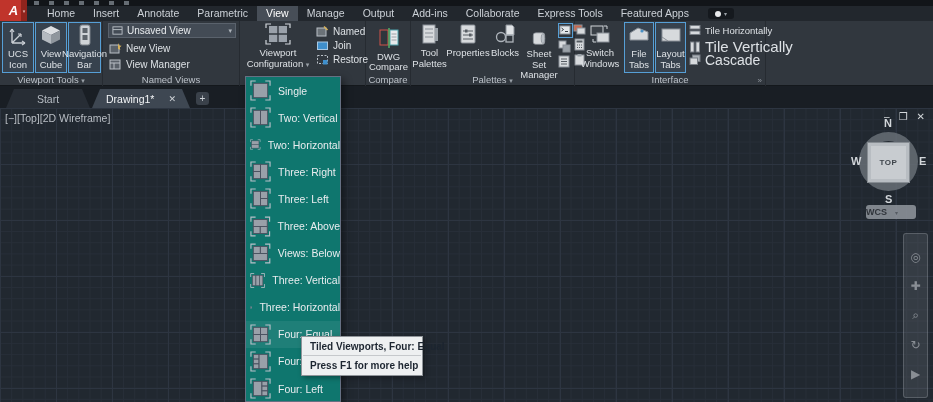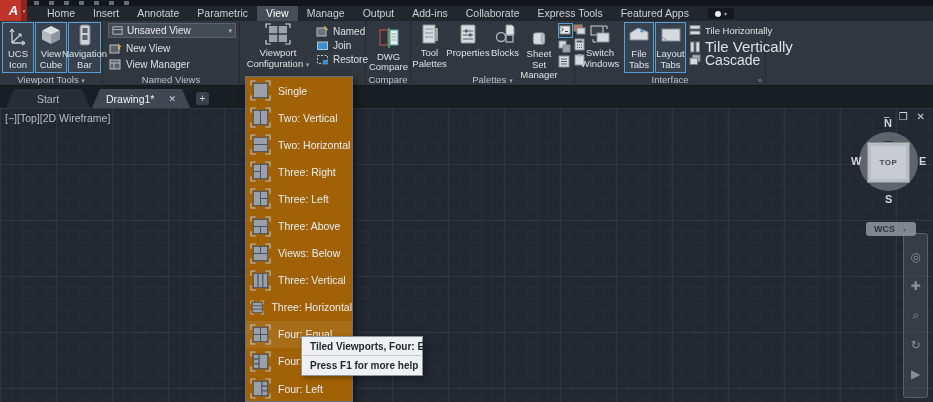--- a/index.html
+++ b/index.html
@@ -57,31 +57,31 @@
   .winctl{position:absolute;right:8px;top:3px;display:flex;gap:9px;color:#d3d7da;font-size:10px;}
   .winctl span{cursor:default;}
   
   .vcube{position:absolute;left:850px;top:115px;width:80px;height:100px;}
   .vring{position:absolute;left:9px;top:17px;width:41px;height:41px;border-radius:50%;
          border:9px solid rgba(106,113,121,.82);}
   .vface{position:absolute;left:17px;top:27px;width:41px;height:39px;background:#c8ccd0;
          border:1px solid #878d93;box-shadow:inset 0 0 0 3px #b8bdc2;display:flex;align-items:center;justify-content:center;
          color:#3e444b;font-size:8px;font-weight:bold;letter-spacing:.5px;}
   .vdir{position:absolute;color:#d2d6da;font-size:11px;font-weight:bold;}
-  .wcsbtn{position:absolute;left:866px;top:222px;width:50px;height:14px;background:rgba(152,158,165,.8);
+  .wcsbtn{position:absolute;left:866px;top:205px;width:50px;height:14px;background:rgba(152,158,165,.8);
           border-radius:3px;display:flex;align-items:center;color:#2f343a;font-size:9px;font-weight:bold;
-          padding-left:8px;box-sizing:border-box;}
+          padding-left:0;box-sizing:border-box;}
   .wcsbtn .crt{margin-left:8px;font-size:6px;color:#555b62;}
   
   .navbar{position:absolute;left:903px;top:233px;width:23px;height:163px;background:rgba(128,134,141,.22);
           border:1px solid rgba(168,174,181,.3);border-radius:3px;display:flex;flex-direction:column;
           align-items:center;justify-content:space-evenly;}
   .navbar span{color:rgba(205,210,215,.55);font-size:12px;line-height:1;}
   
-  .vmenu{position:absolute;left:245px;top:76px;width:108px;height:326px;background:#a16207;
+  .vmenu{position:absolute;left:245px;top:76px;width:96px;height:326px;background:#0f766e;
          border:1px solid #667083;box-sizing:border-box;box-shadow:3px 3px 8px rgba(0,0,0,.45);z-index:40;}
   .mitem{height:27.1px;display:flex;align-items:center;padding-left:4px;box-sizing:border-box;cursor:default;}
   .mitem.hover{background:rgba(255,255,255,.07);}
   .mitem .lbl{color:#e9ecef;font-size:10.5px;margin-left:7px;white-space:nowrap;}
   
   .tooltip{position:absolute;left:301px;top:336px;width:120px;background:#eef0f1;border:1px solid #8f9499;
            z-index:60;box-shadow:2px 2px 5px rgba(0,0,0,.35);}
   .tooltip .t1{padding:4px 8px 3px;font-size:10px;font-weight:bold;color:#1c2530;white-space:nowrap;}
   .tooltip .sep{height:1px;background:#c6c9cc;margin:0 1px;}
   .tooltip .t2{padding:4px 8px;font-size:10px;font-weight:bold;color:#1c2530;white-space:nowrap;}

